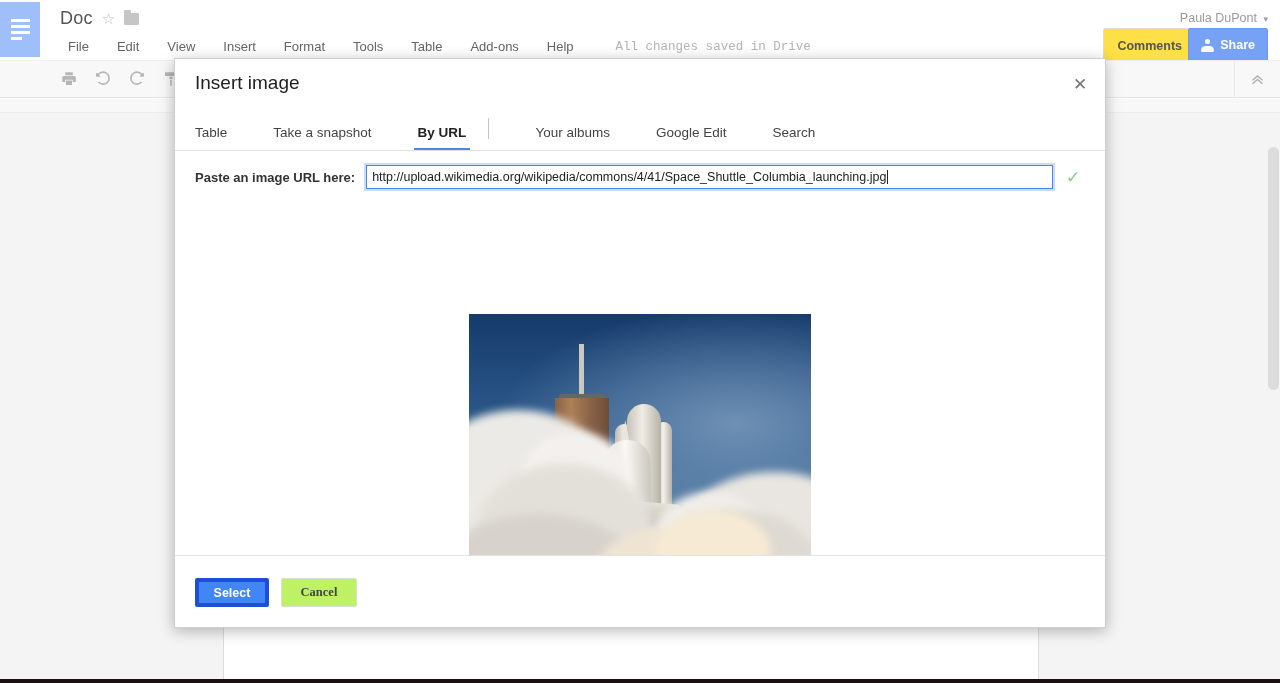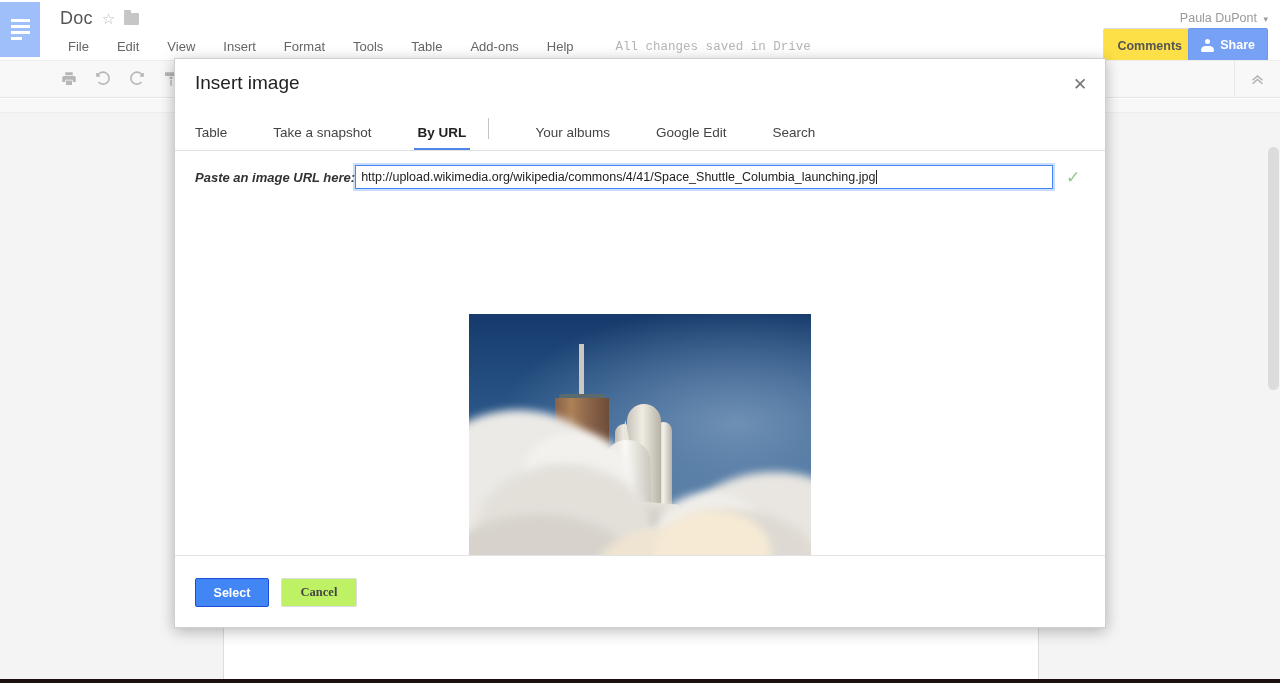--- a/index.html
+++ b/index.html
@@ -177,21 +177,21 @@
     height: 1px; background: #e2e2e2;
   }
 
   .modal-body { flex: 1; position: relative; overflow: hidden; }
   .url-row {
     position: absolute; left: 20px; right: 20px; top: 14px;
     display: flex; align-items: center; gap: 0;
   }
   .url-label {
     font-size: 13px; font-weight: bold; color: #333;
-    margin-right: 0; white-space: nowrap; font-style: italic;
+    margin-right: 11px; white-space: nowrap;
   }
   .url-input {
     flex: 1; height: 24px;
     border: 1px solid #4285f4;
     outline: 2px solid rgba(66,133,244,.28);
     padding: 0 5px;
     font-size: 12.5px; color: #222;
     font-family: "Liberation Sans", sans-serif;
     background: #fff;
     display: flex; align-items: center;
@@ -328,21 +328,21 @@
     flex: none; height: 72px; position: relative;
     border-top: 1px solid #e2e2e2;
   }
   .btn {
     position: absolute; top: 22px;
     height: 29px; display: flex; align-items: center; justify-content: center;
     font-size: 12.5px; font-weight: bold; border-radius: 2px;
   }
   .btn-select {
     left: 20px; width: 74px;
-    background: #4285f4; border: 1px solid #1d4ed8; color: #ffffff;
+    background: #4285f4; border: 4px solid #1d4ed8; color: #ffffff;
   }
   .btn-cancel {
     left: 106px; width: 76px;
     background: #bef264; border: 1px solid #dcdcdc; color: #444; font-family: Liberation Serif, serif;
   }
 </style>
 </head>
 <body>
 
 <div id="app">

